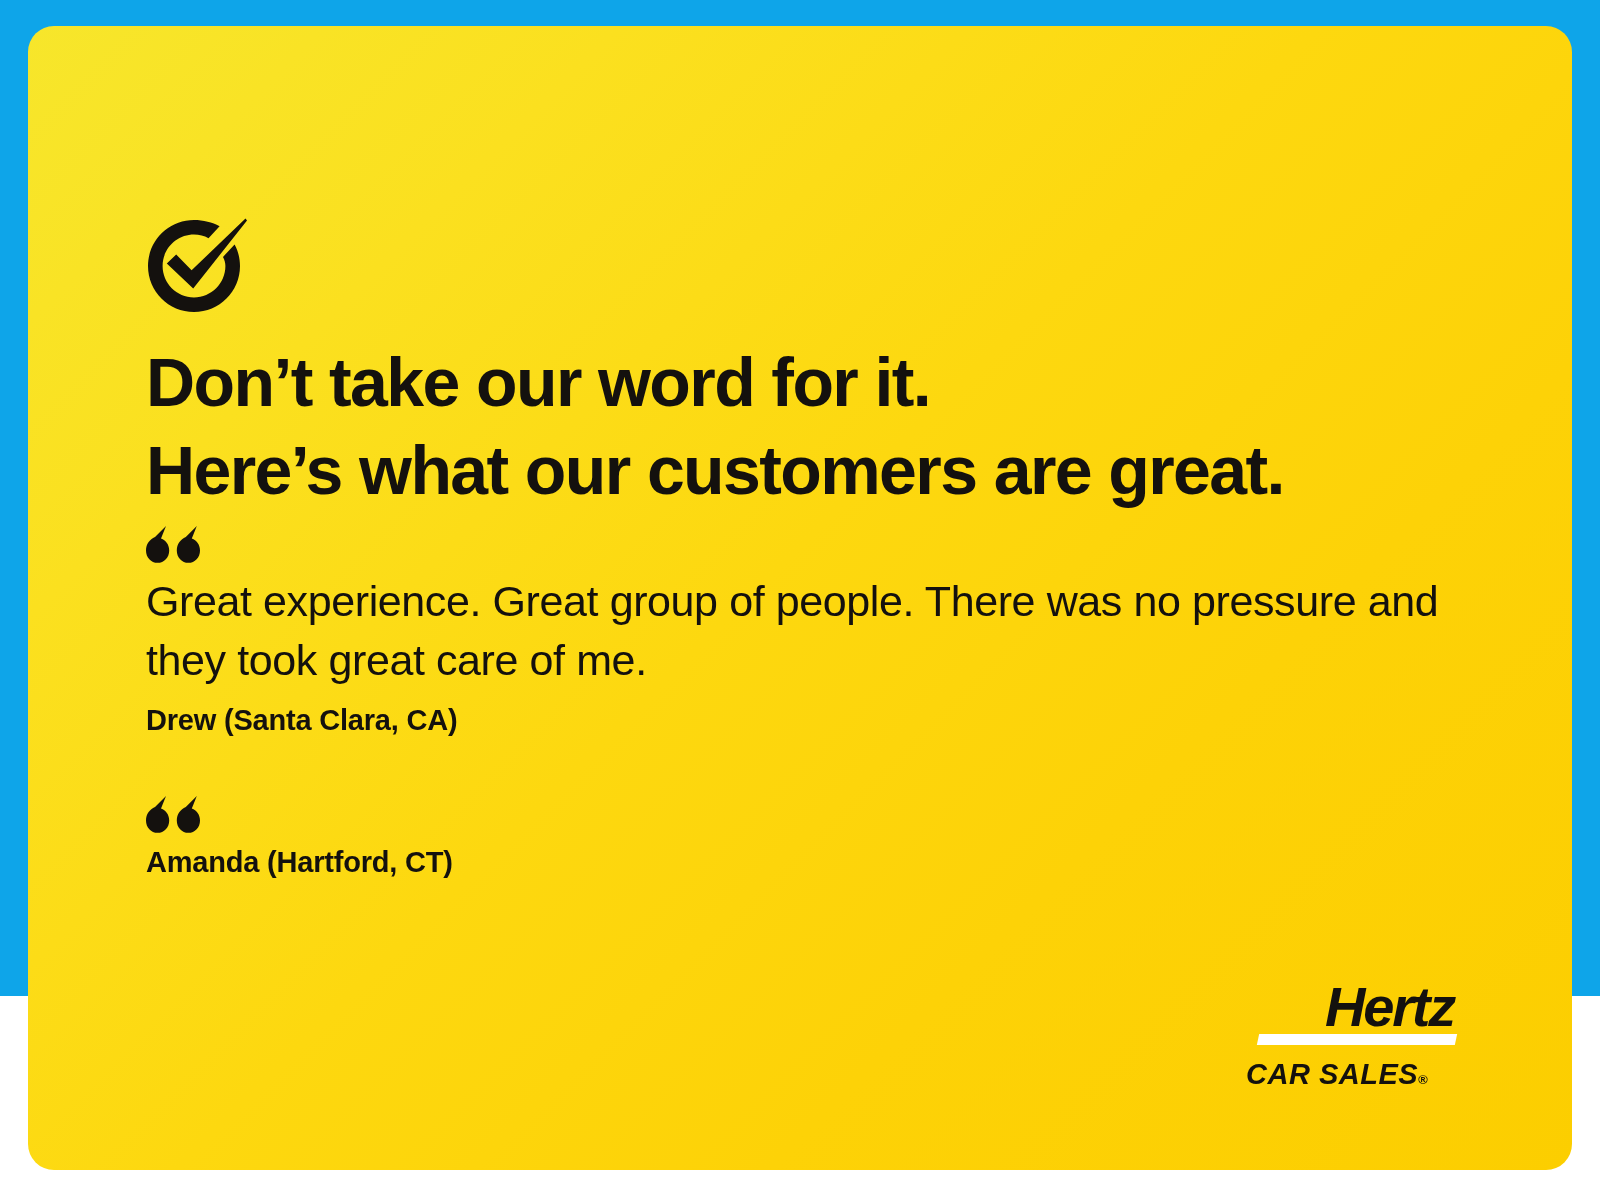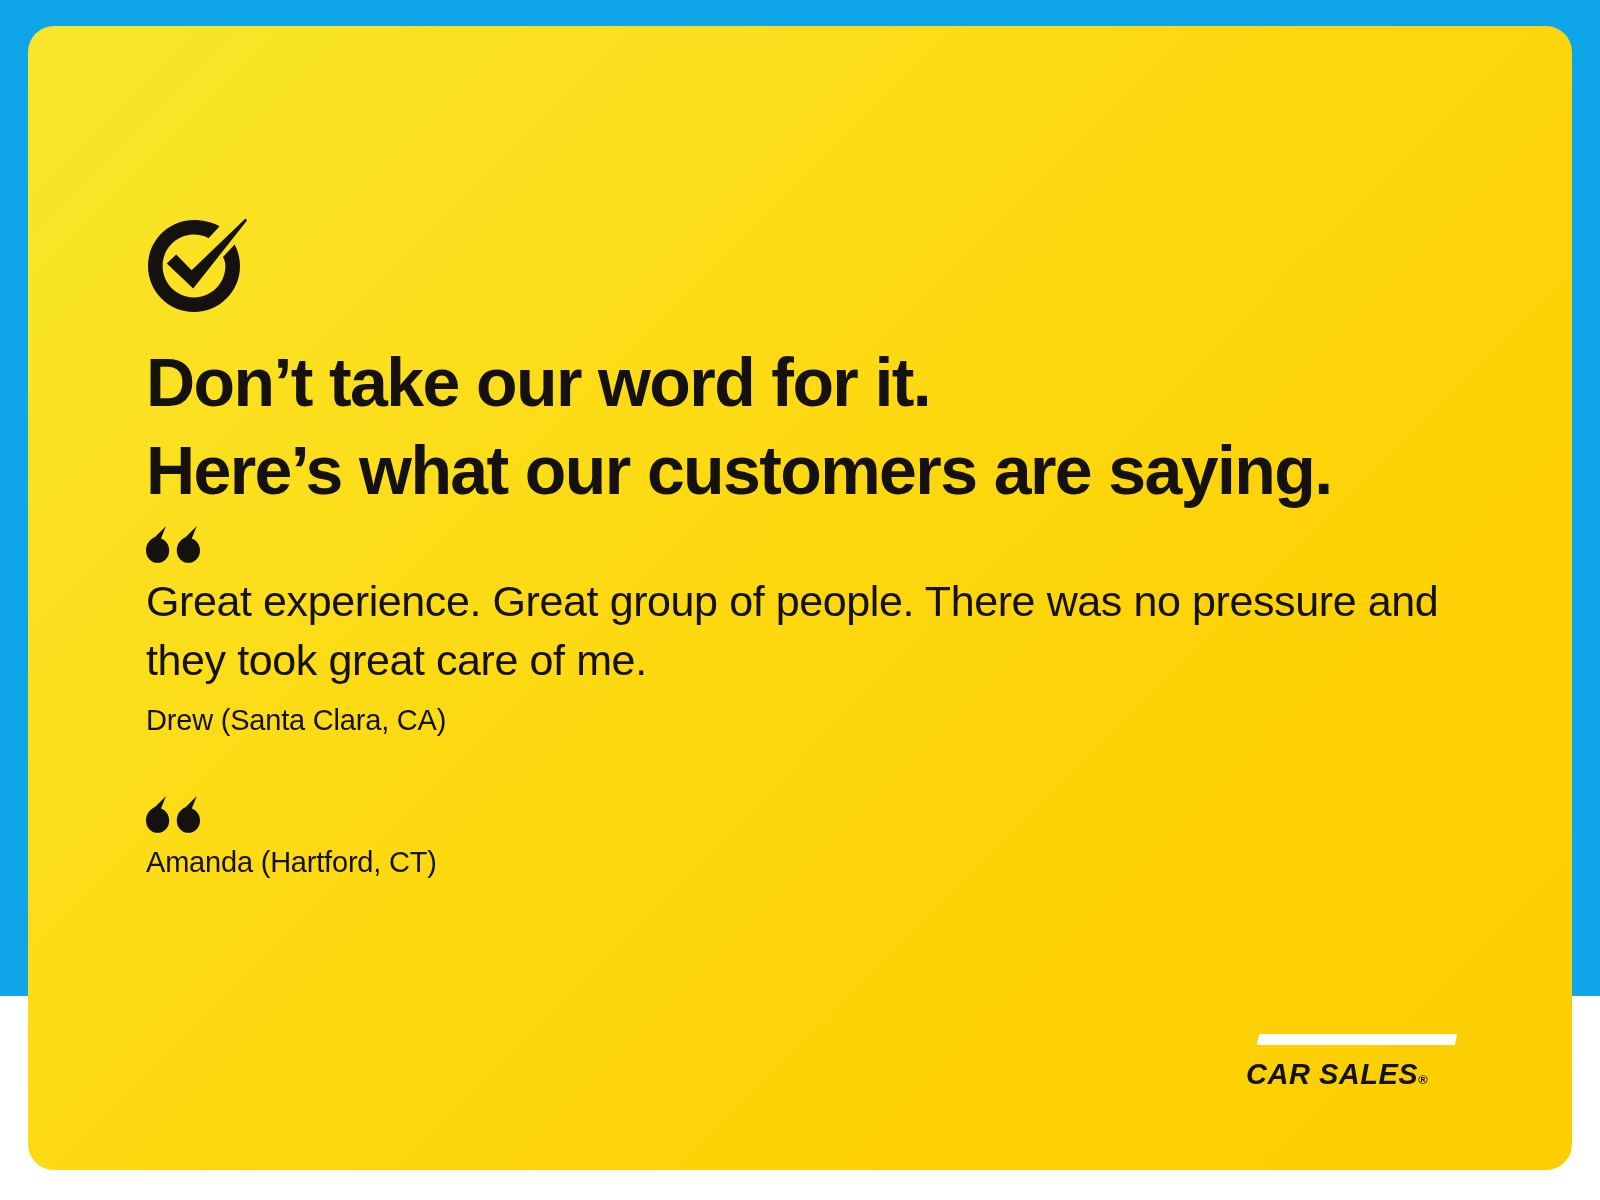--- a/index.html
+++ b/index.html
@@ -95,21 +95,21 @@
     font-size: 43px;
     line-height: 59px;
     letter-spacing: -0.4px;
     margin: 0;
     max-width: 1320px;
   }
   .quote-author {
     margin-top: 12px;
     color: #14110E;
     font-family: "Liberation Sans", sans-serif;
-    font-weight: normal;
+    font-weight: bold;
     font-size: 29px;
     line-height: 36px;
     letter-spacing: -0.2px;
   }
 
   
   .logo {
     position: absolute;
     right: 116px;
     bottom: 74px;
@@ -185,21 +185,21 @@
           L45.6 52.3
           L99.5 0.5
           L101.0 2.6
           L47.2 70.4
           Z"></path>
       </svg>
     </div>
 
     <div class="headline">
       <span class="hl-line">Don’t take our word for it.</span>
-      <span class="hl-line">Here’s what our customers are saying.</span>
+      <span class="hl-line">Here’s what our customers are great.</span>
     </div>
 
     <div class="quotes">
 
       <div class="quote-block">
         <span class="quote-mark">
           <svg width="54" height="38" viewBox="0 0 54 38" xmlns="http://www.w3.org/2000/svg" aria-hidden="true">
             <path fill="#14110E" d="M20 0 L9 11 C3.6 13.4 0 18.3 0 24.4 C0 31.4 5.1 36.8 11.6 36.8 C18.1 36.8 23.2 31.4 23.2 24.4 C23.2 18.8 19.8 14.2 15.0 12.5 Z"></path>
             <path fill="#14110E" d="M50.8 0 L39.8 11 C34.4 13.4 30.8 18.3 30.8 24.4 C30.8 31.4 35.9 36.8 42.4 36.8 C48.9 36.8 54 31.4 54 24.4 C54 18.8 50.6 14.2 45.8 12.5 Z"></path>
           </svg>
@@ -214,18 +214,19 @@
             <path fill="#14110E" d="M20 0 L9 11 C3.6 13.4 0 18.3 0 24.4 C0 31.4 5.1 36.8 11.6 36.8 C18.1 36.8 23.2 31.4 23.2 24.4 C23.2 18.8 19.8 14.2 15.0 12.5 Z"></path>
             <path fill="#14110E" d="M50.8 0 L39.8 11 C34.4 13.4 30.8 18.3 30.8 24.4 C30.8 31.4 35.9 36.8 42.4 36.8 C48.9 36.8 54 31.4 54 24.4 C54 18.8 50.6 14.2 45.8 12.5 Z"></path>
           </svg>
         </span>
         <div class="quote-author">Amanda (Hartford, CT)</div>
       </div>
 
     </div>
 
     <div class="logo">
+      <span class="logo-word">Hertz</span>
       <span class="logo-bar"></span>
       <span class="logo-sub"><span>CAR SALES</span><span class="reg">®</span></span>
     </div>
 
   </div>
 </div>
 
 </body></html>

